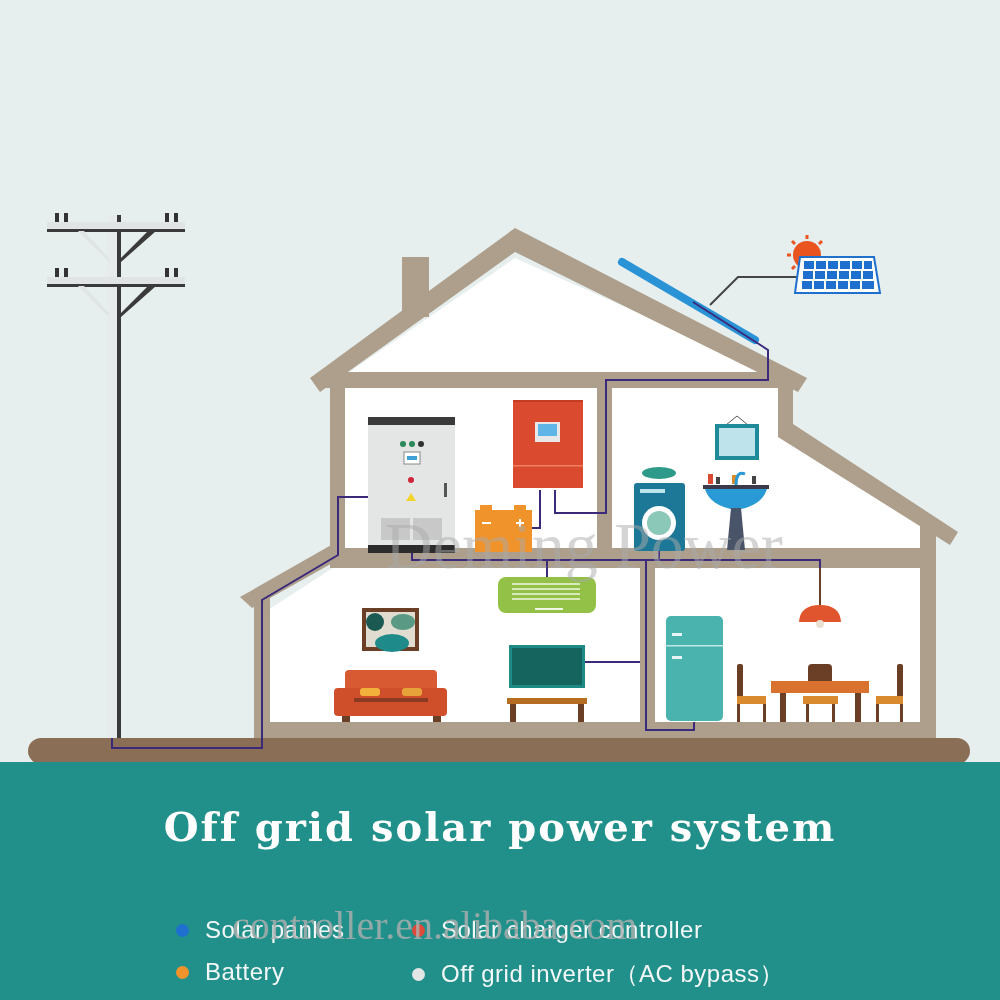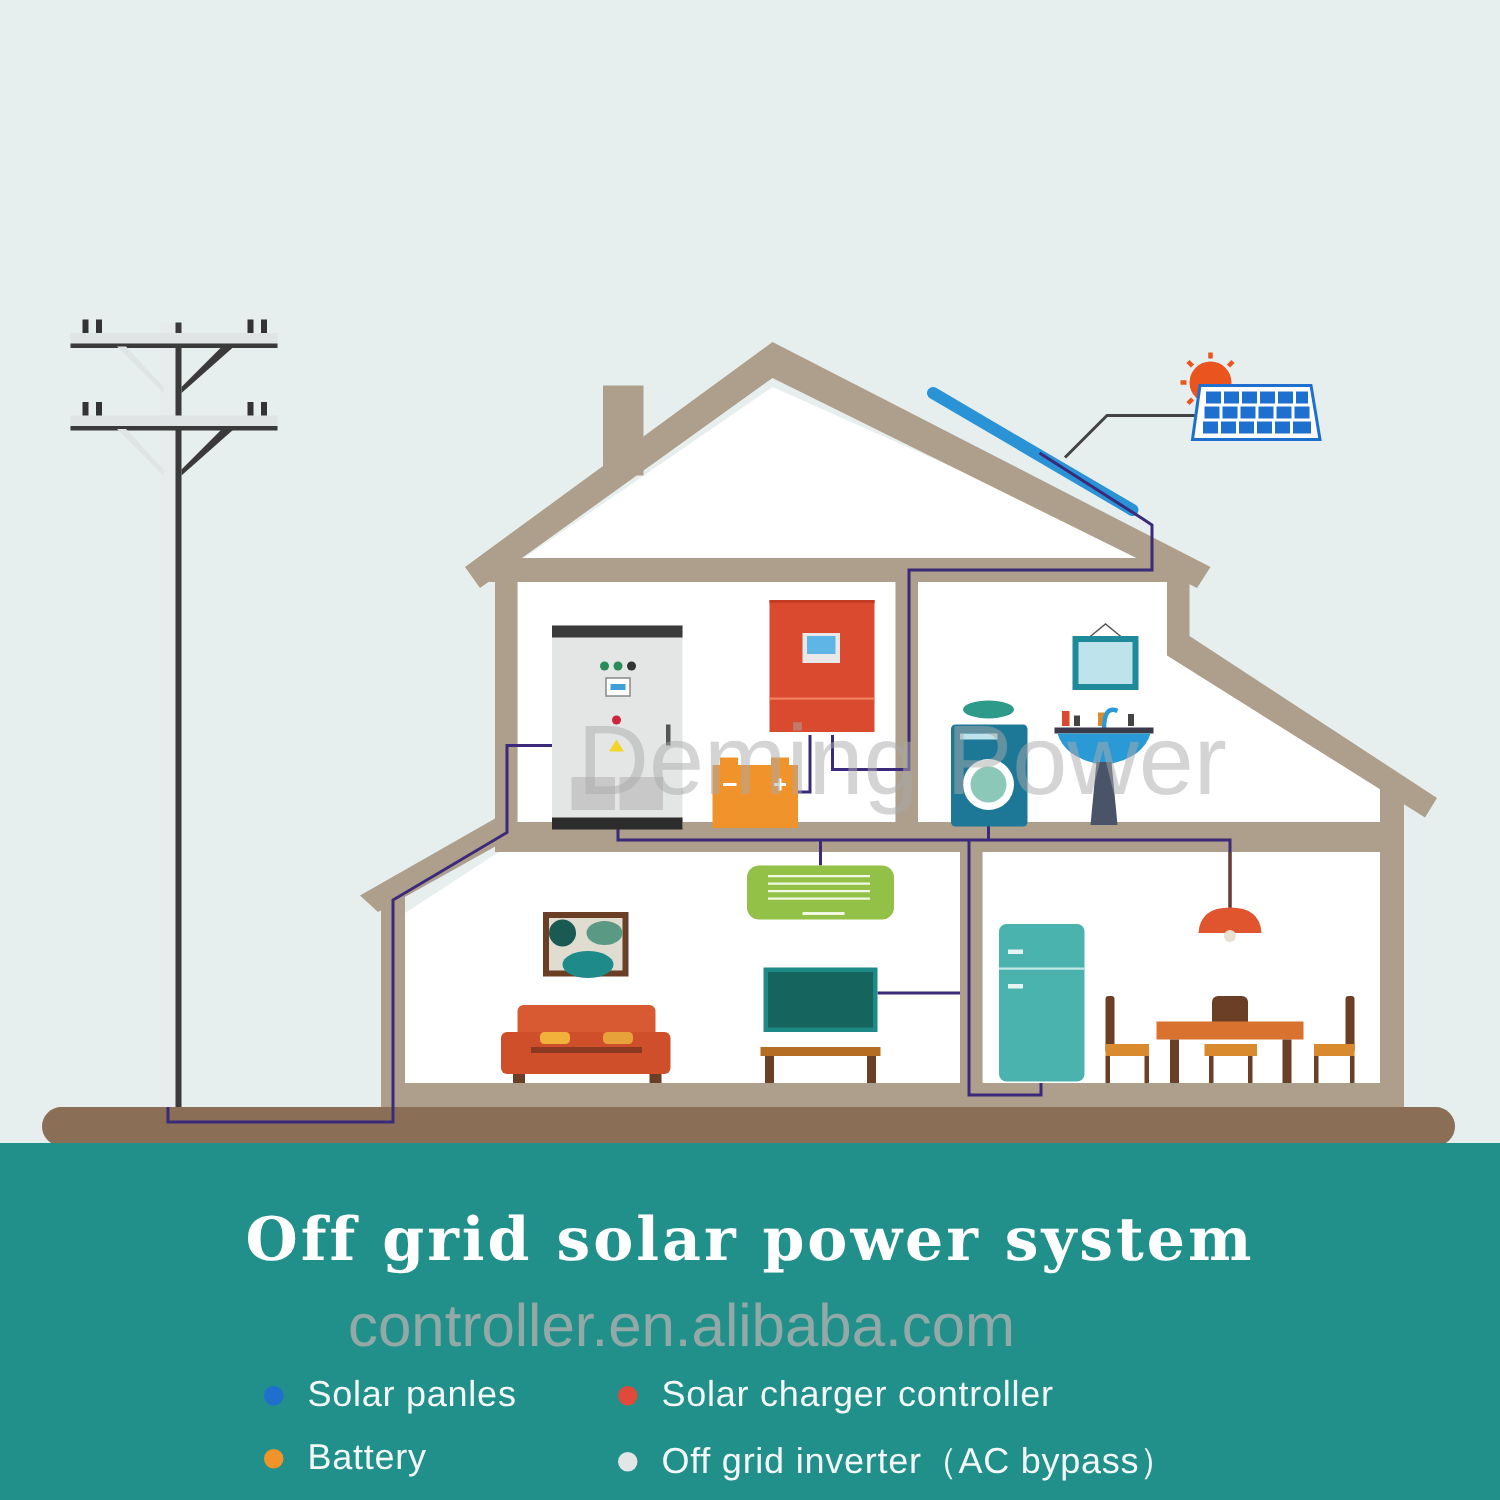--- a/index.html
+++ b/index.html
@@ -2,21 +2,21 @@
 <html><head>
 <meta charset="utf-8">
 <style>
   html,body{margin:0;padding:0;}
   body{width:1000px;height:1000px;overflow:hidden;background:#e6eeee;position:relative;font-family:"Liberation Sans",sans-serif;}
   #scene{position:absolute;left:0;top:0;width:1000px;height:1000px;}
   .bottom{position:absolute;left:0;top:762px;width:1000px;height:238px;background:#21908a;}
   .title{position:absolute;left:0;width:1000px;top:803px;text-align:center;color:#ffffff;font-family:"DejaVu Serif","Liberation Serif",serif;font-weight:bold;font-size:40px;letter-spacing:2px;}
   .legend-item{position:absolute;color:#f4f7f7;font-size:24px;display:flex;align-items:center;letter-spacing:0.5px;margin-top:34px;}
   .dot{width:13px;height:13px;border-radius:50%;display:inline-block;margin-right:16px;}
-  .watermark{position:absolute;color:rgba(150,150,150,0.55);font-family:Liberation Sans, sans-serif;pointer-events:none;}
+  .watermark{position:absolute;color:rgba(150,150,150,0.55);font-family:Liberation Serif, serif;pointer-events:none;margin-top:40px;}
   .wm1{left:385px;top:468px;font-size:66px;color:rgba(170,170,170,0.5);}
   .wm2{left:232px;top:862px;font-size:40px;color:rgba(175,175,175,0.8);letter-spacing:0px;}
 </style>
 </head>
 <body>
 
 <svg id="scene" viewBox="0 0 1000 1000" xmlns="http://www.w3.org/2000/svg">
 
   <rect x="0" y="0" width="1000" height="762" fill="#e6eeee"></rect>
 

